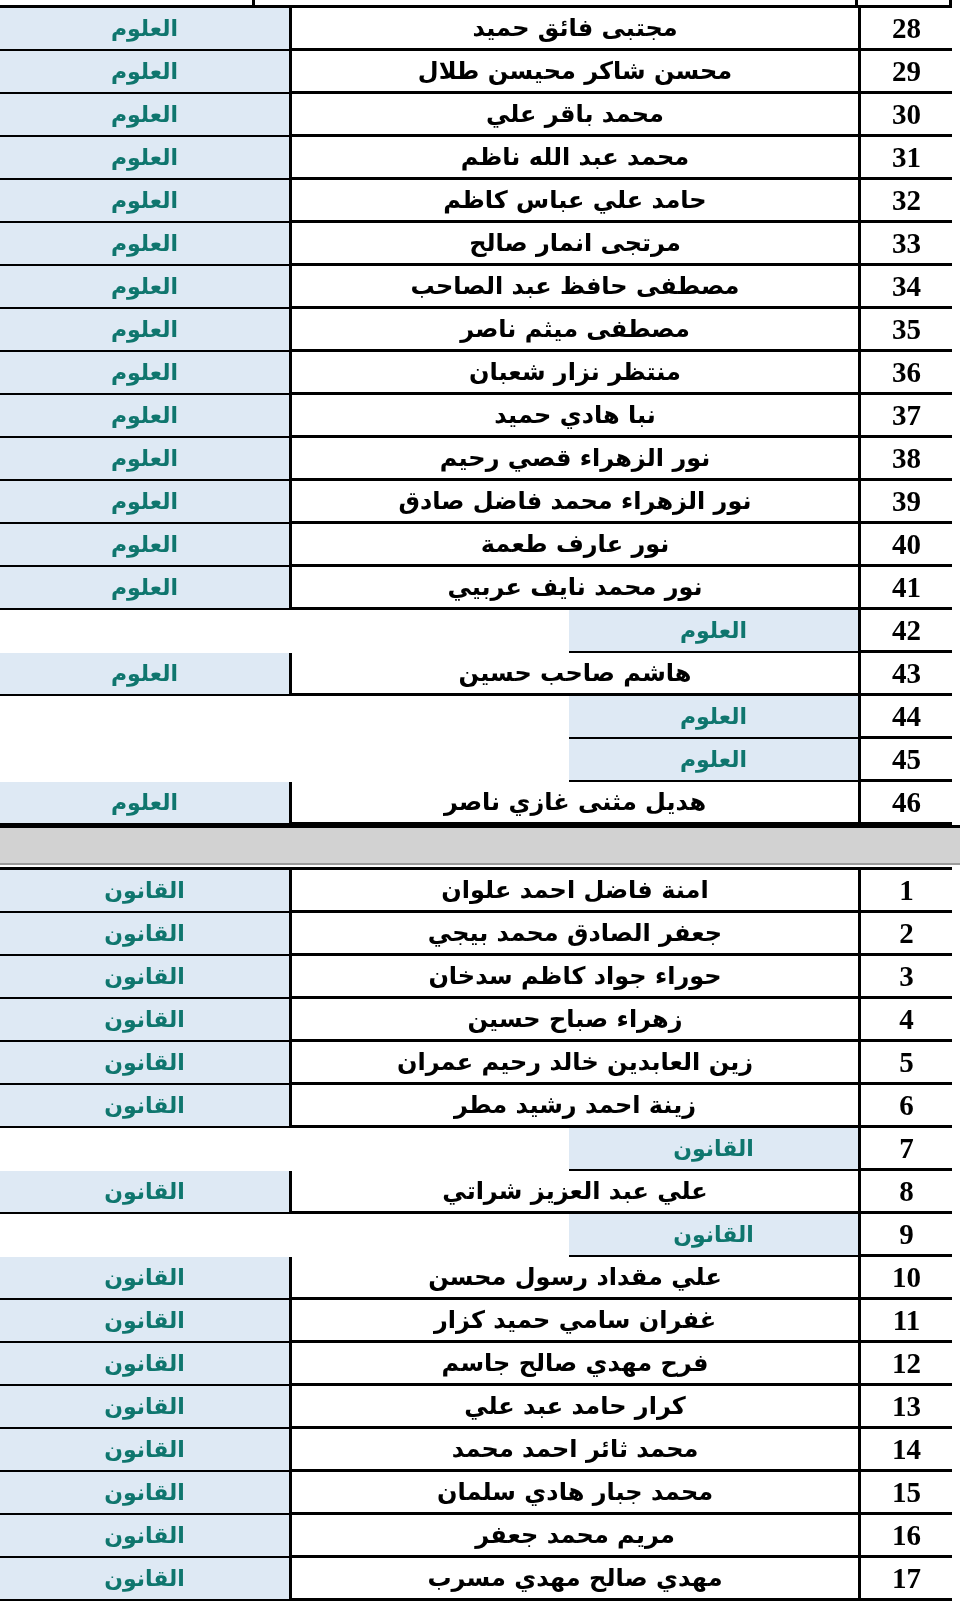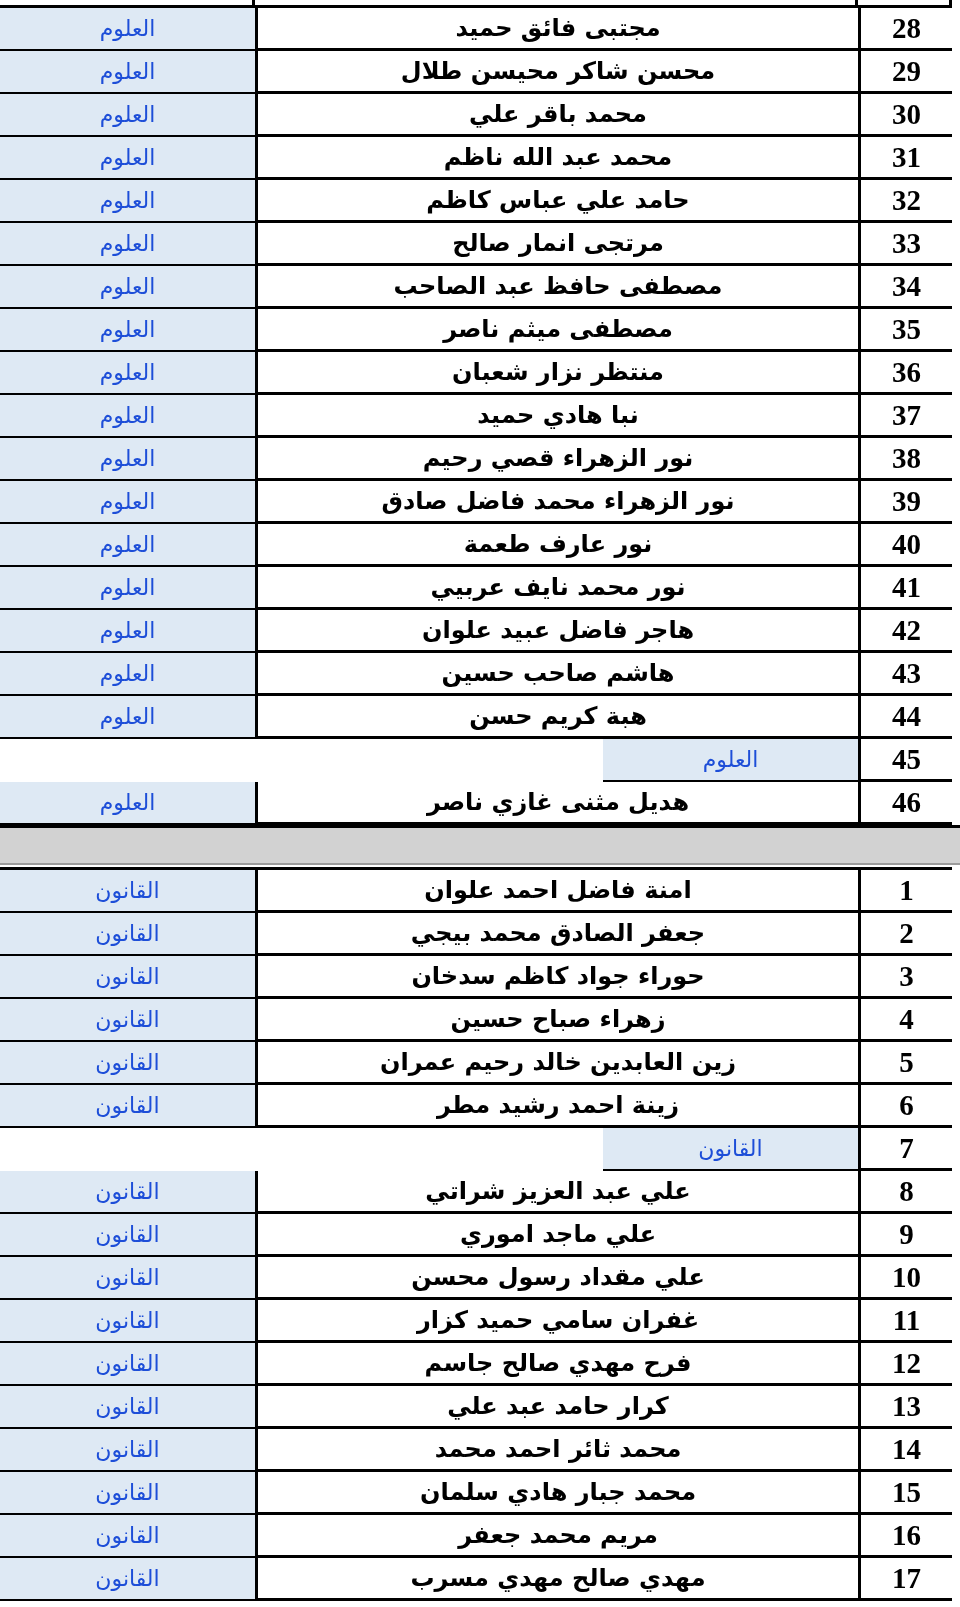--- a/index.html
+++ b/index.html
@@ -36,23 +36,23 @@
   }
   
   .cell.name{
     flex:1;
     border-left:3px solid #000;
     font-weight:bold;font-size:24px;color:#000;
     background:#fff;
   }
   
   .cell.dept{
-    width:255px;
+    width:289px;
     border-bottom-width:2px;
-    font-weight:normal;font-size:22px;color:#1d4ed8;
+    font-weight:bold;font-size:22px;color:#0f766e;
   }
   
   .separator{
     width:960px;height:40px;box-sizing:border-box;
     border-top:3px solid #000;
     border-bottom:2px solid #9b9b9b;
     margin-bottom:2px;
   }
 </style>
 </head>
@@ -131,31 +131,29 @@
           <div class="cell name">نور عارف طعمة</div>
           <div class="cell dept" style="background: rgb(222, 233, 244);">العلوم</div>
         </div>
         <div class="row">
           <div class="cell num">41</div>
           <div class="cell name">نور محمد نايف عربيي</div>
           <div class="cell dept" style="background: rgb(222, 233, 244);">العلوم</div>
         </div>
         <div class="row">
           <div class="cell num">42</div>
-          <div class="cell name">هاجر فاضل عبيد علوان</div>
           <div class="cell dept" style="background: rgb(222, 233, 244);">العلوم</div>
         </div>
         <div class="row">
           <div class="cell num">43</div>
           <div class="cell name">هاشم صاحب حسين</div>
           <div class="cell dept" style="background: rgb(222, 233, 244);">العلوم</div>
         </div>
         <div class="row">
           <div class="cell num">44</div>
-          <div class="cell name">هبة كريم حسن</div>
           <div class="cell dept" style="background: rgb(222, 233, 244);">العلوم</div>
         </div>
         <div class="row">
           <div class="cell num">45</div>
           <div class="cell dept" style="background: rgb(222, 233, 244);">العلوم</div>
         </div>
         <div class="row">
           <div class="cell num">46</div>
           <div class="cell name">هديل مثنى غازي ناصر</div>
           <div class="cell dept" style="background: rgb(222, 233, 244);">العلوم</div>
@@ -197,21 +195,20 @@
           <div class="cell num">7</div>
           <div class="cell dept" style="background: rgb(222, 233, 244);">القانون</div>
         </div>
         <div class="row">
           <div class="cell num">8</div>
           <div class="cell name">علي عبد العزيز شراتي</div>
           <div class="cell dept" style="background: rgb(222, 233, 244);">القانون</div>
         </div>
         <div class="row">
           <div class="cell num">9</div>
-          <div class="cell name">علي ماجد اموري</div>
           <div class="cell dept" style="background: rgb(222, 233, 244);">القانون</div>
         </div>
         <div class="row">
           <div class="cell num">10</div>
           <div class="cell name">علي مقداد رسول محسن</div>
           <div class="cell dept" style="background: rgb(222, 233, 244);">القانون</div>
         </div>
         <div class="row">
           <div class="cell num">11</div>
           <div class="cell name">غفران سامي حميد كزار</div>

